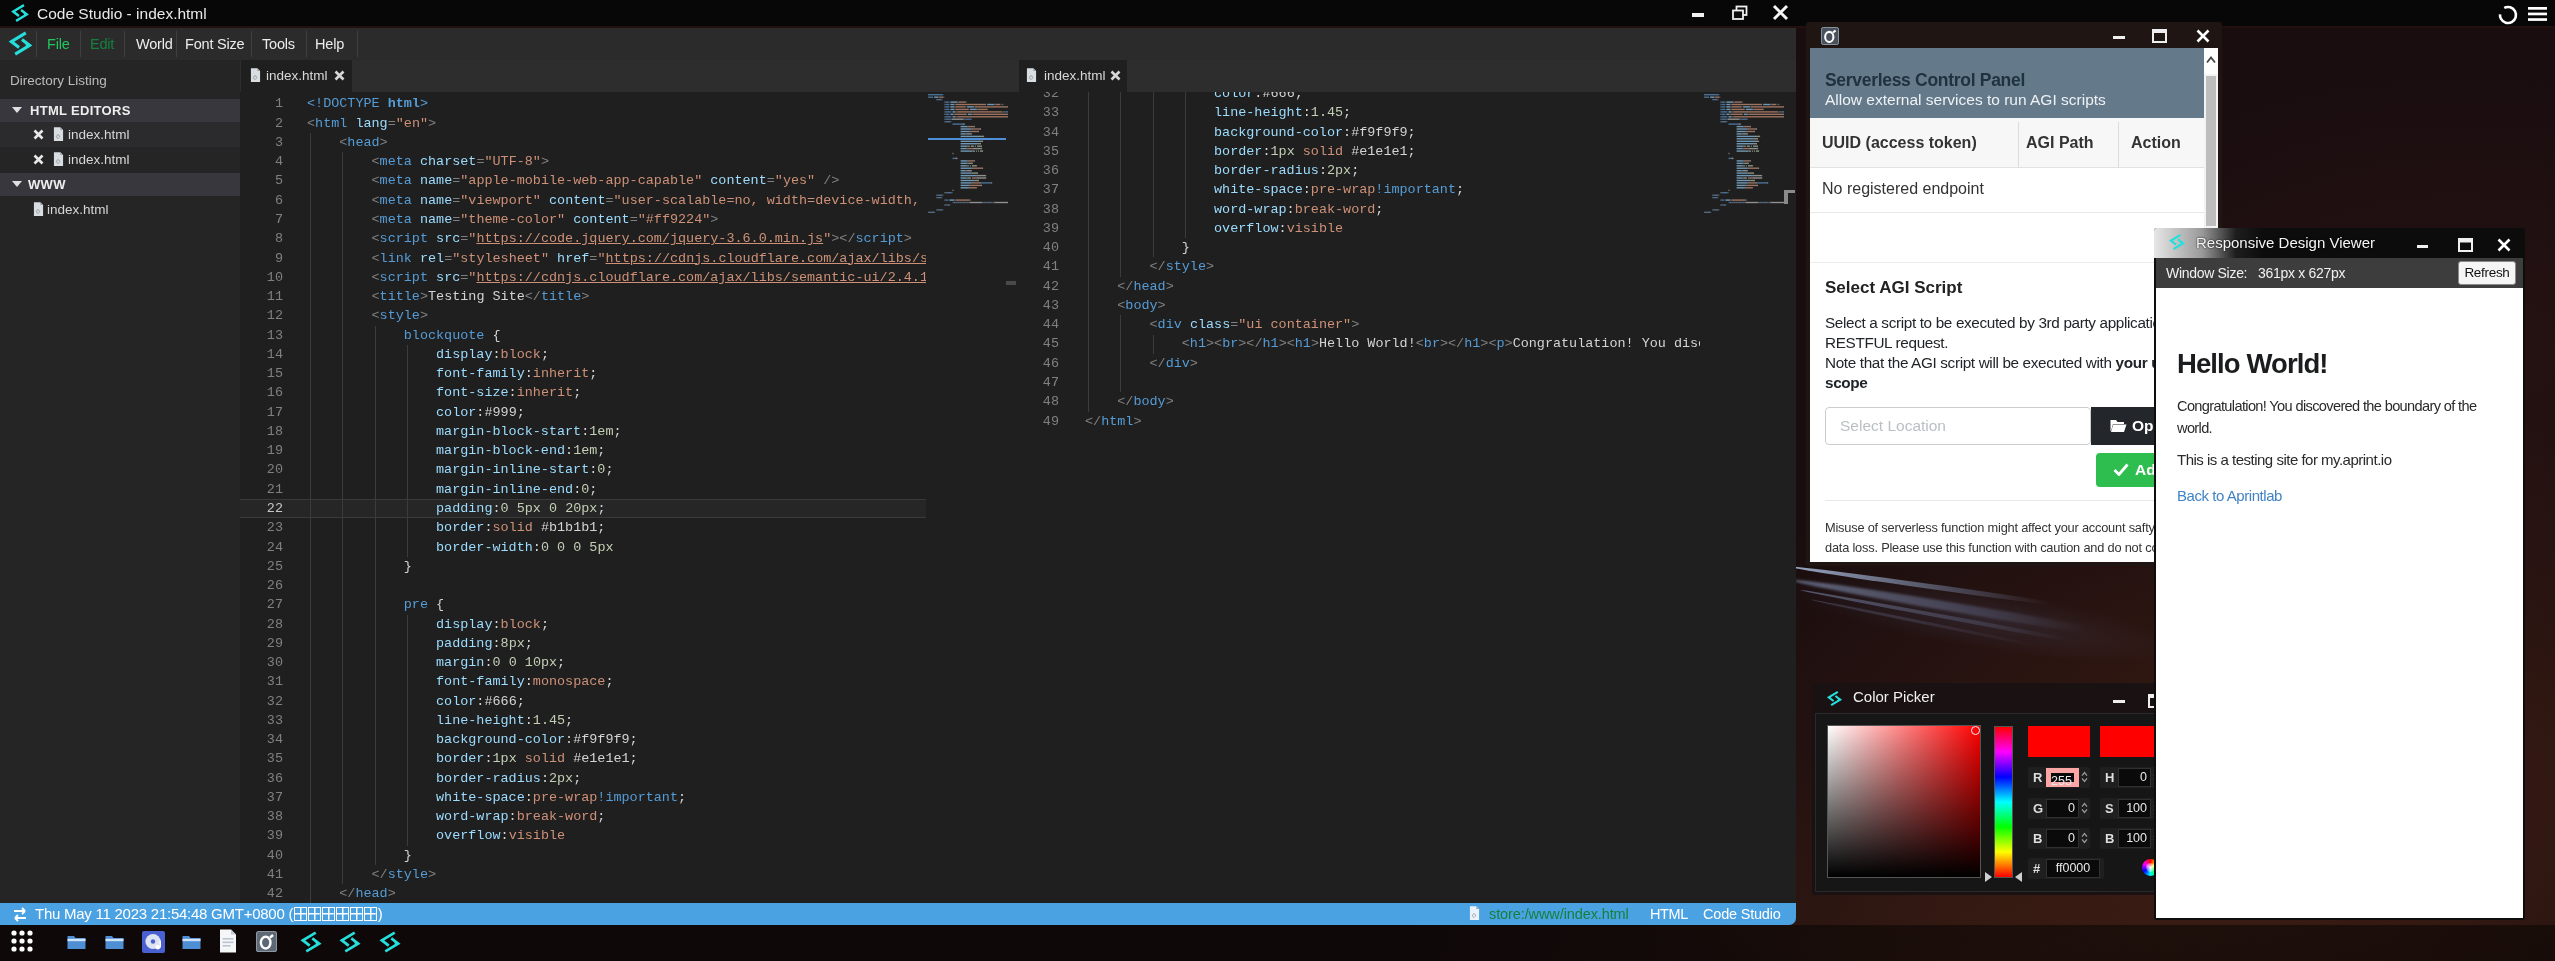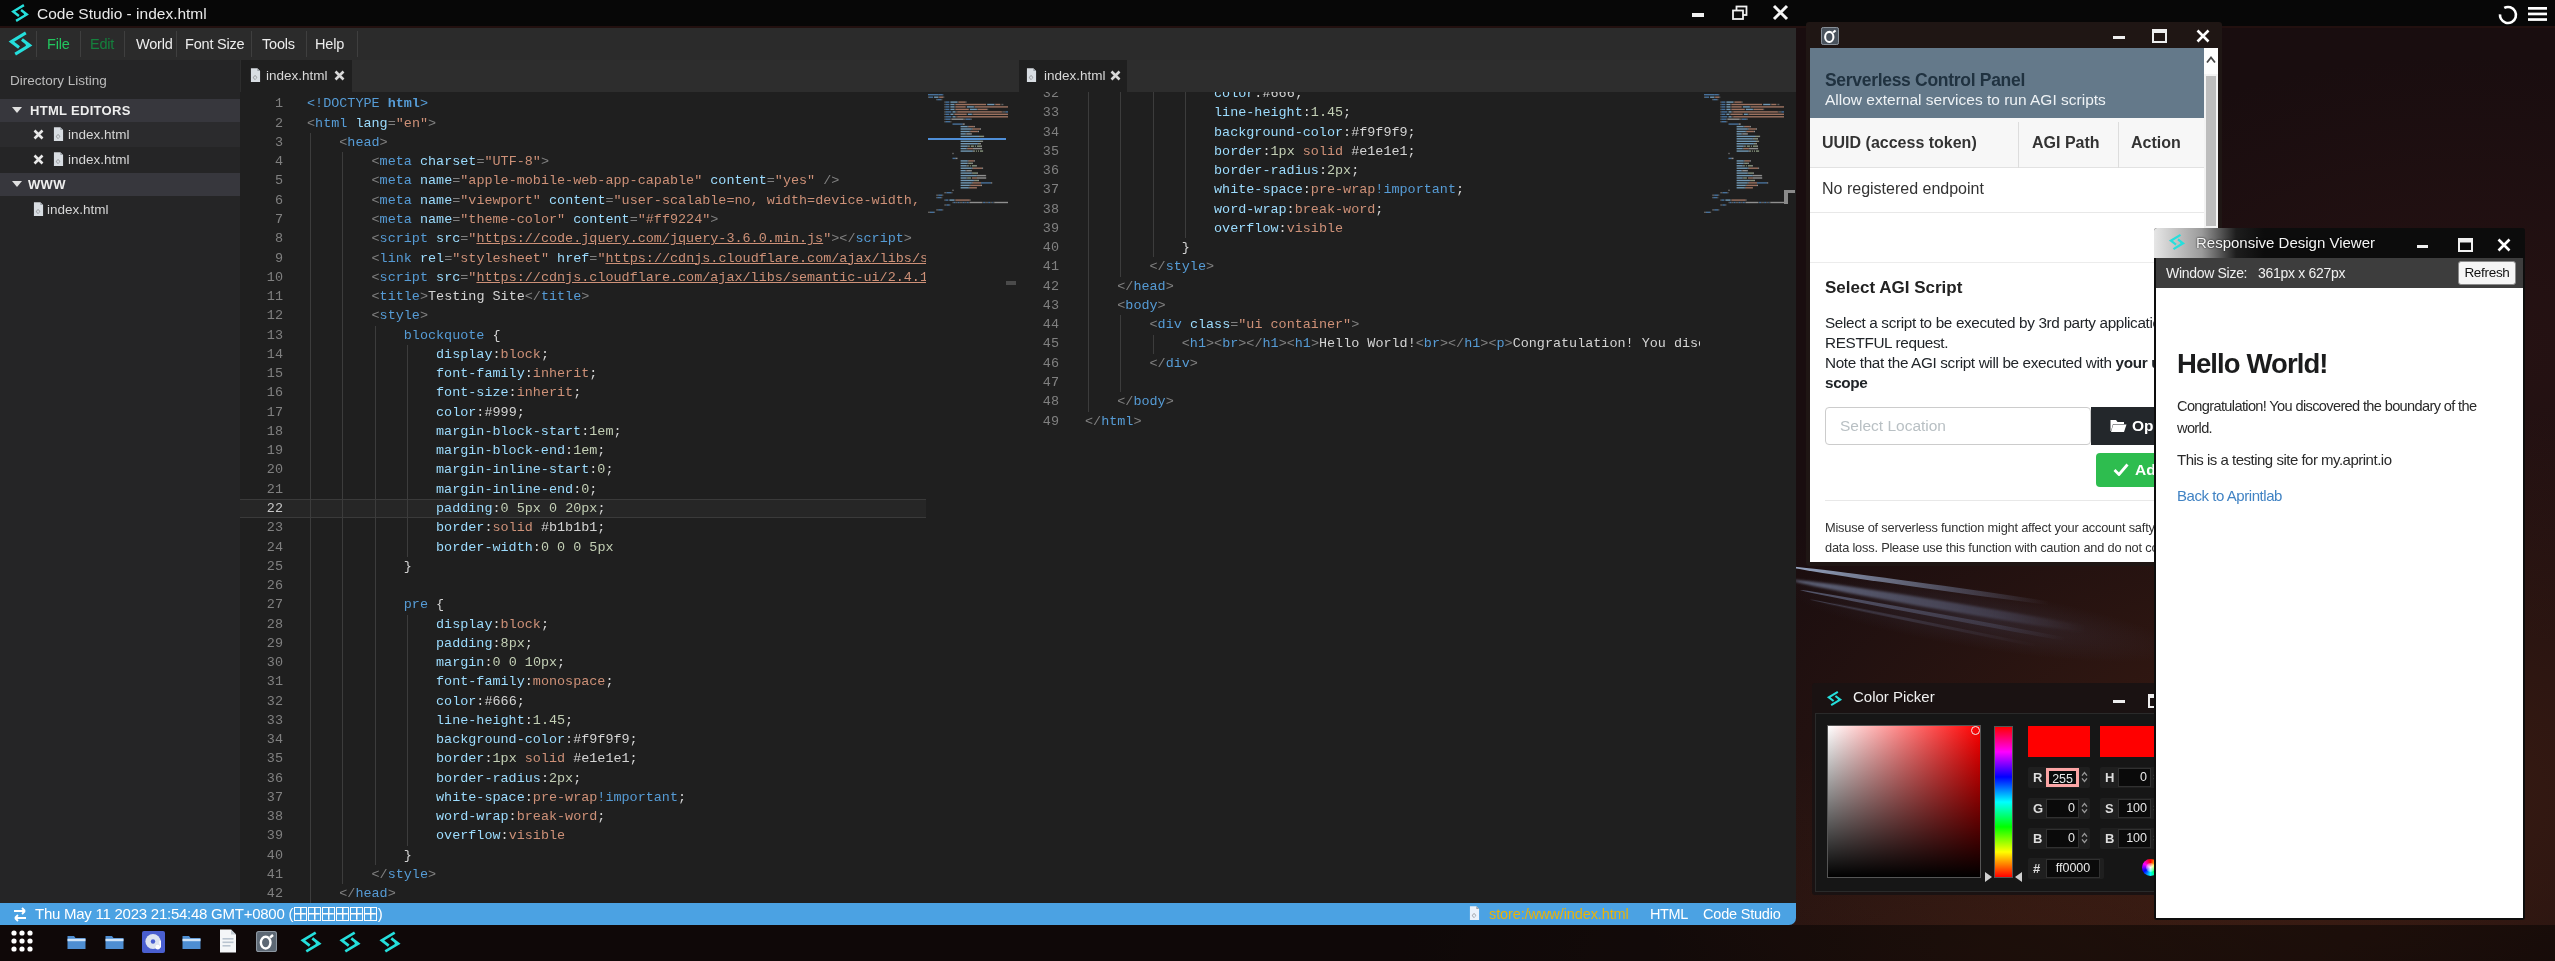--- a/index.html
+++ b/index.html
@@ -617,21 +617,21 @@
 <svg class="abs" style="left:10px;top:907px" width="20" height="15" viewBox="0 0 20 15">
       <path d="M4,4 H15 M15,4 L12,1 M15,4 L12,7" stroke="#fff" stroke-width="1.8" fill="none"></path>
       <path d="M16,11 H5 M5,11 L8,8 M5,11 L8,14" stroke="#fff" stroke-width="1.8" fill="none"></path>
     </svg>
 <div class="abs" style="left:35px;top:903px;height:22px;line-height:22px;color:#fff;font-size:15px;letter-spacing:-0.25px;">Thu May 11 2023 21:54:48 GMT+0800 (<span class="cjk"></span><span class="cjk"></span><span class="cjk"></span><span class="cjk"></span><span class="cjk"></span><span class="cjk"></span>)</div>
 <svg class="abs" style="left:1469px;top:906px" width="11" height="14" viewBox="0 0 12 15">
       <path d="M1,0 H8 L11,3 V15 H1 Z" fill="#eaf2fb"></path>
       <path d="M8,0 L8,3 L11,3 Z" fill="#9aa0a6"></path>
       <text x="5.6" y="11.5" font-size="6.5" fill="#555" text-anchor="middle" font-family="Liberation Sans">◇</text>
     </svg>
-<div class="abs" style="left:1489px;top:903px;height:34px;line-height:22px;color:#eab308;font-size:14.5px;letter-spacing:-0.1px;text-align:right;">store:/www/index.html</div>
+<div class="abs" style="left:1489px;top:903px;height:34px;line-height:22px;color:#15803d;font-size:14.5px;letter-spacing:-0.1px;text-align:right;">store:/www/index.html</div>
 <div class="abs" style="left:1650px;top:903px;height:22px;line-height:22px;color:#fff;font-size:14.5px;letter-spacing:-0.4px;">HTML</div>
 <div class="abs" style="left:1703px;top:903px;height:22px;line-height:22px;color:#fff;font-size:14.5px;letter-spacing:-0.2px;">Code Studio</div>
 </div>
 <div class="abs" style="left:0;top:925px;width:2555px;height:36px;background:rgba(8,5,4,.55)"></div>
 <svg class="abs" style="left:10px;top:929px" width="24" height="24" viewBox="0 0 24 24">
     <circle cx="4" cy="4" r="2.6" fill="#fff"></circle>
     <circle cx="12" cy="4" r="2.6" fill="#fff"></circle>
     <circle cx="20" cy="4" r="2.6" fill="#fff"></circle>
     <circle cx="4" cy="12" r="2.6" fill="#fff"></circle>
     <circle cx="12" cy="12" r="2.6" fill="#fff"></circle>
@@ -702,21 +702,21 @@
     <path d="M1.5,1.5 L12.5,12.5 M12.5,1.5 L1.5,12.5" stroke="#fff" stroke-width="2.6"></path>
   </svg>
 <div class="abs" style="left:1810px;top:48px;width:394px;height:514px;background:#fff;overflow:hidden">
 <div class="abs" style="left:0;top:0;width:394px;height:70px;background:#64798a"></div>
 <div class="abs" style="left:15px;top:22px;height:20px;line-height:20px;color:#203240;font-size:17.5px;font-weight:bold;letter-spacing:-0.3px;">Serverless Control Panel</div>
 <div class="abs" style="left:15px;top:42px;height:20px;line-height:20px;color:#eef2f5;font-size:15.5px;">Allow external services to run AGI scripts</div>
 <div class="abs" style="left:0;top:70px;width:394px;height:50px;background:#f7f7f7;border-bottom:1px solid #e2e2e2"></div>
 <div class="abs" style="left:208px;top:74px;width:1px;height:46px;background:#ddd"></div>
 <div class="abs" style="left:308px;top:74px;width:1px;height:46px;background:#ddd"></div>
 <div class="abs" style="left:12px;top:70px;height:50px;line-height:50px;color:#333;font-size:16px;font-weight:bold;">UUID (access token)</div>
-<div class="abs" style="left:222px;top:70px;height:50px;line-height:50px;color:#333;font-size:16px;font-weight:bold;">AGI Path</div>
+<div class="abs" style="left:216px;top:70px;height:50px;line-height:50px;color:#333;font-size:16px;font-weight:bold;">AGI Path</div>
 <div class="abs" style="left:321px;top:70px;height:50px;line-height:50px;color:#333;font-size:16px;font-weight:bold;">Action</div>
 <div class="abs" style="left:12px;top:131px;height:20px;line-height:20px;color:#333;font-size:16px;">No registered endpoint</div>
 <div class="abs" style="left:0;top:164px;width:394px;height:1px;background:#e8e8e8"></div>
 <div class="abs" style="left:0;top:214px;width:394px;height:1px;background:#ececec"></div>
 <div class="abs" style="left:15px;top:230px;height:20px;line-height:20px;color:#222;font-size:17px;font-weight:bold;">Select AGI Script</div>
 <div class="abs" style="left:15px;top:265px;width:379px;height:82px;overflow:hidden;color:#212529;font-size:15.3px;line-height:20px;white-space:nowrap;letter-spacing:-0.35px;">Select a script to be executed by 3rd party application with a<br>RESTFUL request.<br>Note that the AGI script will be executed with <b>your user</b><br><b>scope</b></div>
 <div class="abs" style="left:15px;top:359px;width:266px;height:38px;background:#fff;border:1px solid #ccc;border-radius:4px;"></div>
 <div class="abs" style="left:30px;top:359px;height:38px;line-height:38px;color:#b9c0c4;font-size:15.5px;">Select Location</div>
 <div class="abs" style="left:281px;top:359px;width:113px;height:38px;background:#23272b;border-radius:0 4px 4px 0;"></div>
 <svg class="abs" style="left:300px;top:371px" width="17" height="14" viewBox="0 0 17 14">
@@ -753,21 +753,21 @@
 <div class="abs" style="left:1815px;top:713px;width:344px;height:179px;background:#161616;border:1px solid #2a2a2a"></div>
 <div class="abs" style="left:1827px;top:725px;width:154px;height:153px;background:linear-gradient(to top, #000, rgba(0,0,0,0)),linear-gradient(to right, #fff, #f00);border:1px solid #555"></div>
 <div class="abs" style="left:1971px;top:726px;width:9px;height:9px;border:1.6px solid #eee;border-radius:50%;"></div>
 <div class="abs" style="left:1994px;top:726px;width:19px;height:152px;background:linear-gradient(#f00 0%,#f0f 16.6%,#00f 33.3%,#0ff 50%,#0f0 66.6%,#ff0 83.3%,#f00 100%);border:1px solid #555"></div>
 <div class="abs" style="left:1985px;top:872px;width:0;height:0;border-top:5px solid transparent;border-bottom:5px solid transparent;border-left:7px solid #cfcfcf;"></div>
 <div class="abs" style="left:2015px;top:872px;width:0;height:0;border-top:5px solid transparent;border-bottom:5px solid transparent;border-right:7px solid #cfcfcf;"></div>
 <div class="abs" style="left:2028px;top:726px;width:62px;height:31px;background:#f00"></div>
 <div class="abs" style="left:2100px;top:726px;width:59px;height:31px;background:#f00"></div>
 <div class="abs" style="left:2028px;top:767px;width:62px;height:21px;background:#1f1f1f;border-radius:2px;"></div>
 <div class="abs" style="left:2033px;top:767px;height:21px;line-height:21px;color:#ddd;font-size:13px;font-weight:bold;">R</div>
-<div class="abs" style="left:2046px;top:768px;width:33px;height:19px;background:#0a0a0a;border:3px solid #fca5a5;color:#e8e8e8;font-size:12.5px;line-height:17px;text-align:right;padding-right:3px;">255</div>
+<div class="abs" style="left:2046px;top:768px;width:33px;height:19px;background:#0a0a0a;border:5px solid #fca5a5;color:#e8e8e8;font-size:12.5px;line-height:17px;text-align:right;padding-right:3px;">255</div>
 <svg class="abs" style="left:2081px;top:771px" width="7" height="12" viewBox="0 0 7 12">
     <path d="M1,4.6 L3.5,1.6 L6,4.6" stroke="#999" stroke-width="1.3" fill="none"></path>
     <path d="M1,7.4 L3.5,10.4 L6,7.4" stroke="#999" stroke-width="1.3" fill="none"></path>
   </svg>
 <div class="abs" style="left:2028px;top:798px;width:62px;height:21px;background:#1f1f1f;border-radius:2px;"></div>
 <div class="abs" style="left:2033px;top:798px;height:21px;line-height:21px;color:#ddd;font-size:13px;font-weight:bold;">G</div>
 <div class="abs" style="left:2046px;top:799px;width:33px;height:19px;background:#0a0a0a;border:1px solid #303030;color:#e8e8e8;font-size:12.5px;line-height:17px;text-align:right;padding-right:3px;">0</div>
 <svg class="abs" style="left:2081px;top:802px" width="7" height="12" viewBox="0 0 7 12">
     <path d="M1,4.6 L3.5,1.6 L6,4.6" stroke="#999" stroke-width="1.3" fill="none"></path>
     <path d="M1,7.4 L3.5,10.4 L6,7.4" stroke="#999" stroke-width="1.3" fill="none"></path>

